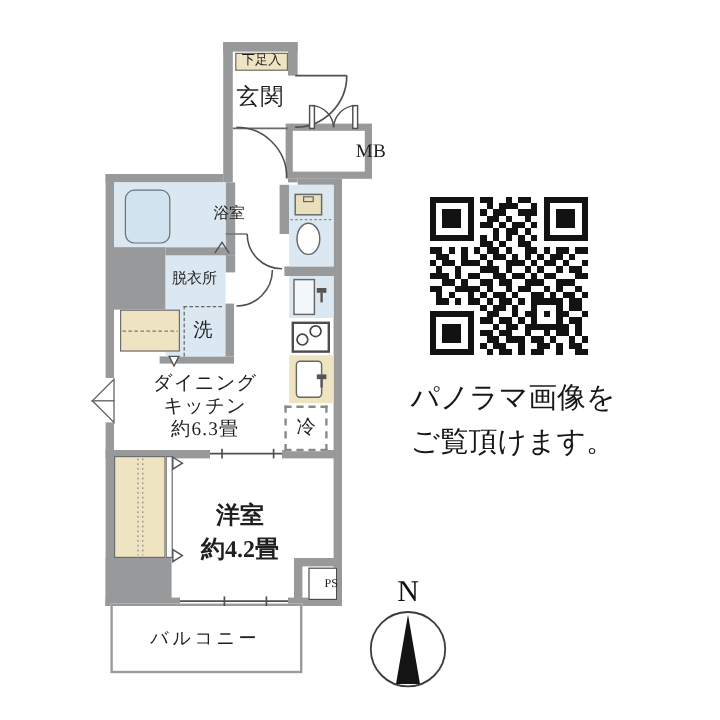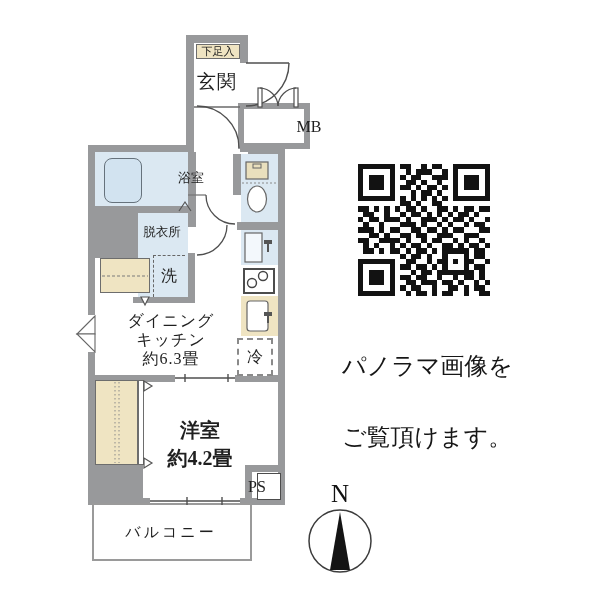--- a/index.html
+++ b/index.html
@@ -37,21 +37,21 @@
                      background:#fff;border:1px solid #6d6d6d;box-sizing:border-box;}
   #ps-box{position:absolute;left:257px;top:473px;width:24px;height:27px;
           background:#fff;border:1.5px solid #4c4c4c;box-sizing:border-box;}
   #balcony{position:absolute;left:92px;top:503px;width:160px;height:58px;
            background:#fff;border:2px solid #9a9a9a;box-sizing:border-box;}
   #bathtub{position:absolute;left:104px;top:158px;width:38px;height:45px;
            background:#d2e3f0;border:1.5px solid #66727c;border-radius:8px;box-sizing:border-box;}
   #qr-svg{position:absolute;left:358px;top:164px;fill:#121212;shape-rendering:crispEdges;}
   #note{position:absolute;left:320px;top:314px;width:235px;font-size:24px;
         line-height:37px;color:#161616;}
-  #note .indent{padding-left:22px;margin-top:34px;}
+  #note .indent{padding-left:22px;}
   #north-label{position:absolute;left:340px;top:494px;transform:translate(-50%,-50%);
                font-size:25px;color:#111;}
 </style>
 </head>
 <body>
 
 <div id="stage">
 
   <div>
     <div class="w" style="left:186px;top:35px;width:8px;height:117px"></div>
@@ -193,21 +193,21 @@
   <div class="lb" style="left:171px;top:339px;font-size:16px;line-height:19px;letter-spacing:1px;">
     <div>ダイニング</div>
     <div>キッチン</div>
     <div>約6.3畳</div>
   </div>
   <div class="lb" style="left:255px;top:357px;font-size:16px;">冷</div>
   <div class="lb" style="left:200px;top:444px;font-size:20px;line-height:28px;font-weight:bold;">
     <div>洋室</div>
     <div>約4.2畳</div>
   </div>
-  <div class="lb" style="left:257px;top:487px;font-size:16px;">PS</div>
+  <div class="lb" style="left:276px;top:487px;font-size:10px;">PS</div>
   <div class="lb" style="left:171px;top:533px;font-size:15px;letter-spacing:3px;text-align:center;">バルコニー</div>
 
   <svg id="qr-svg" width="132" height="132" viewBox="0 0 25 25">
     <rect x="0" y="0" width="25" height="25" fill="#ffffff"></rect>
   <rect x="0" y="0" width="1" height="1"></rect>
       <rect x="1" y="0" width="1" height="1"></rect>
       <rect x="2" y="0" width="1" height="1"></rect>
       <rect x="3" y="0" width="1" height="1"></rect>
       <rect x="4" y="0" width="1" height="1"></rect>
       <rect x="5" y="0" width="1" height="1"></rect>

